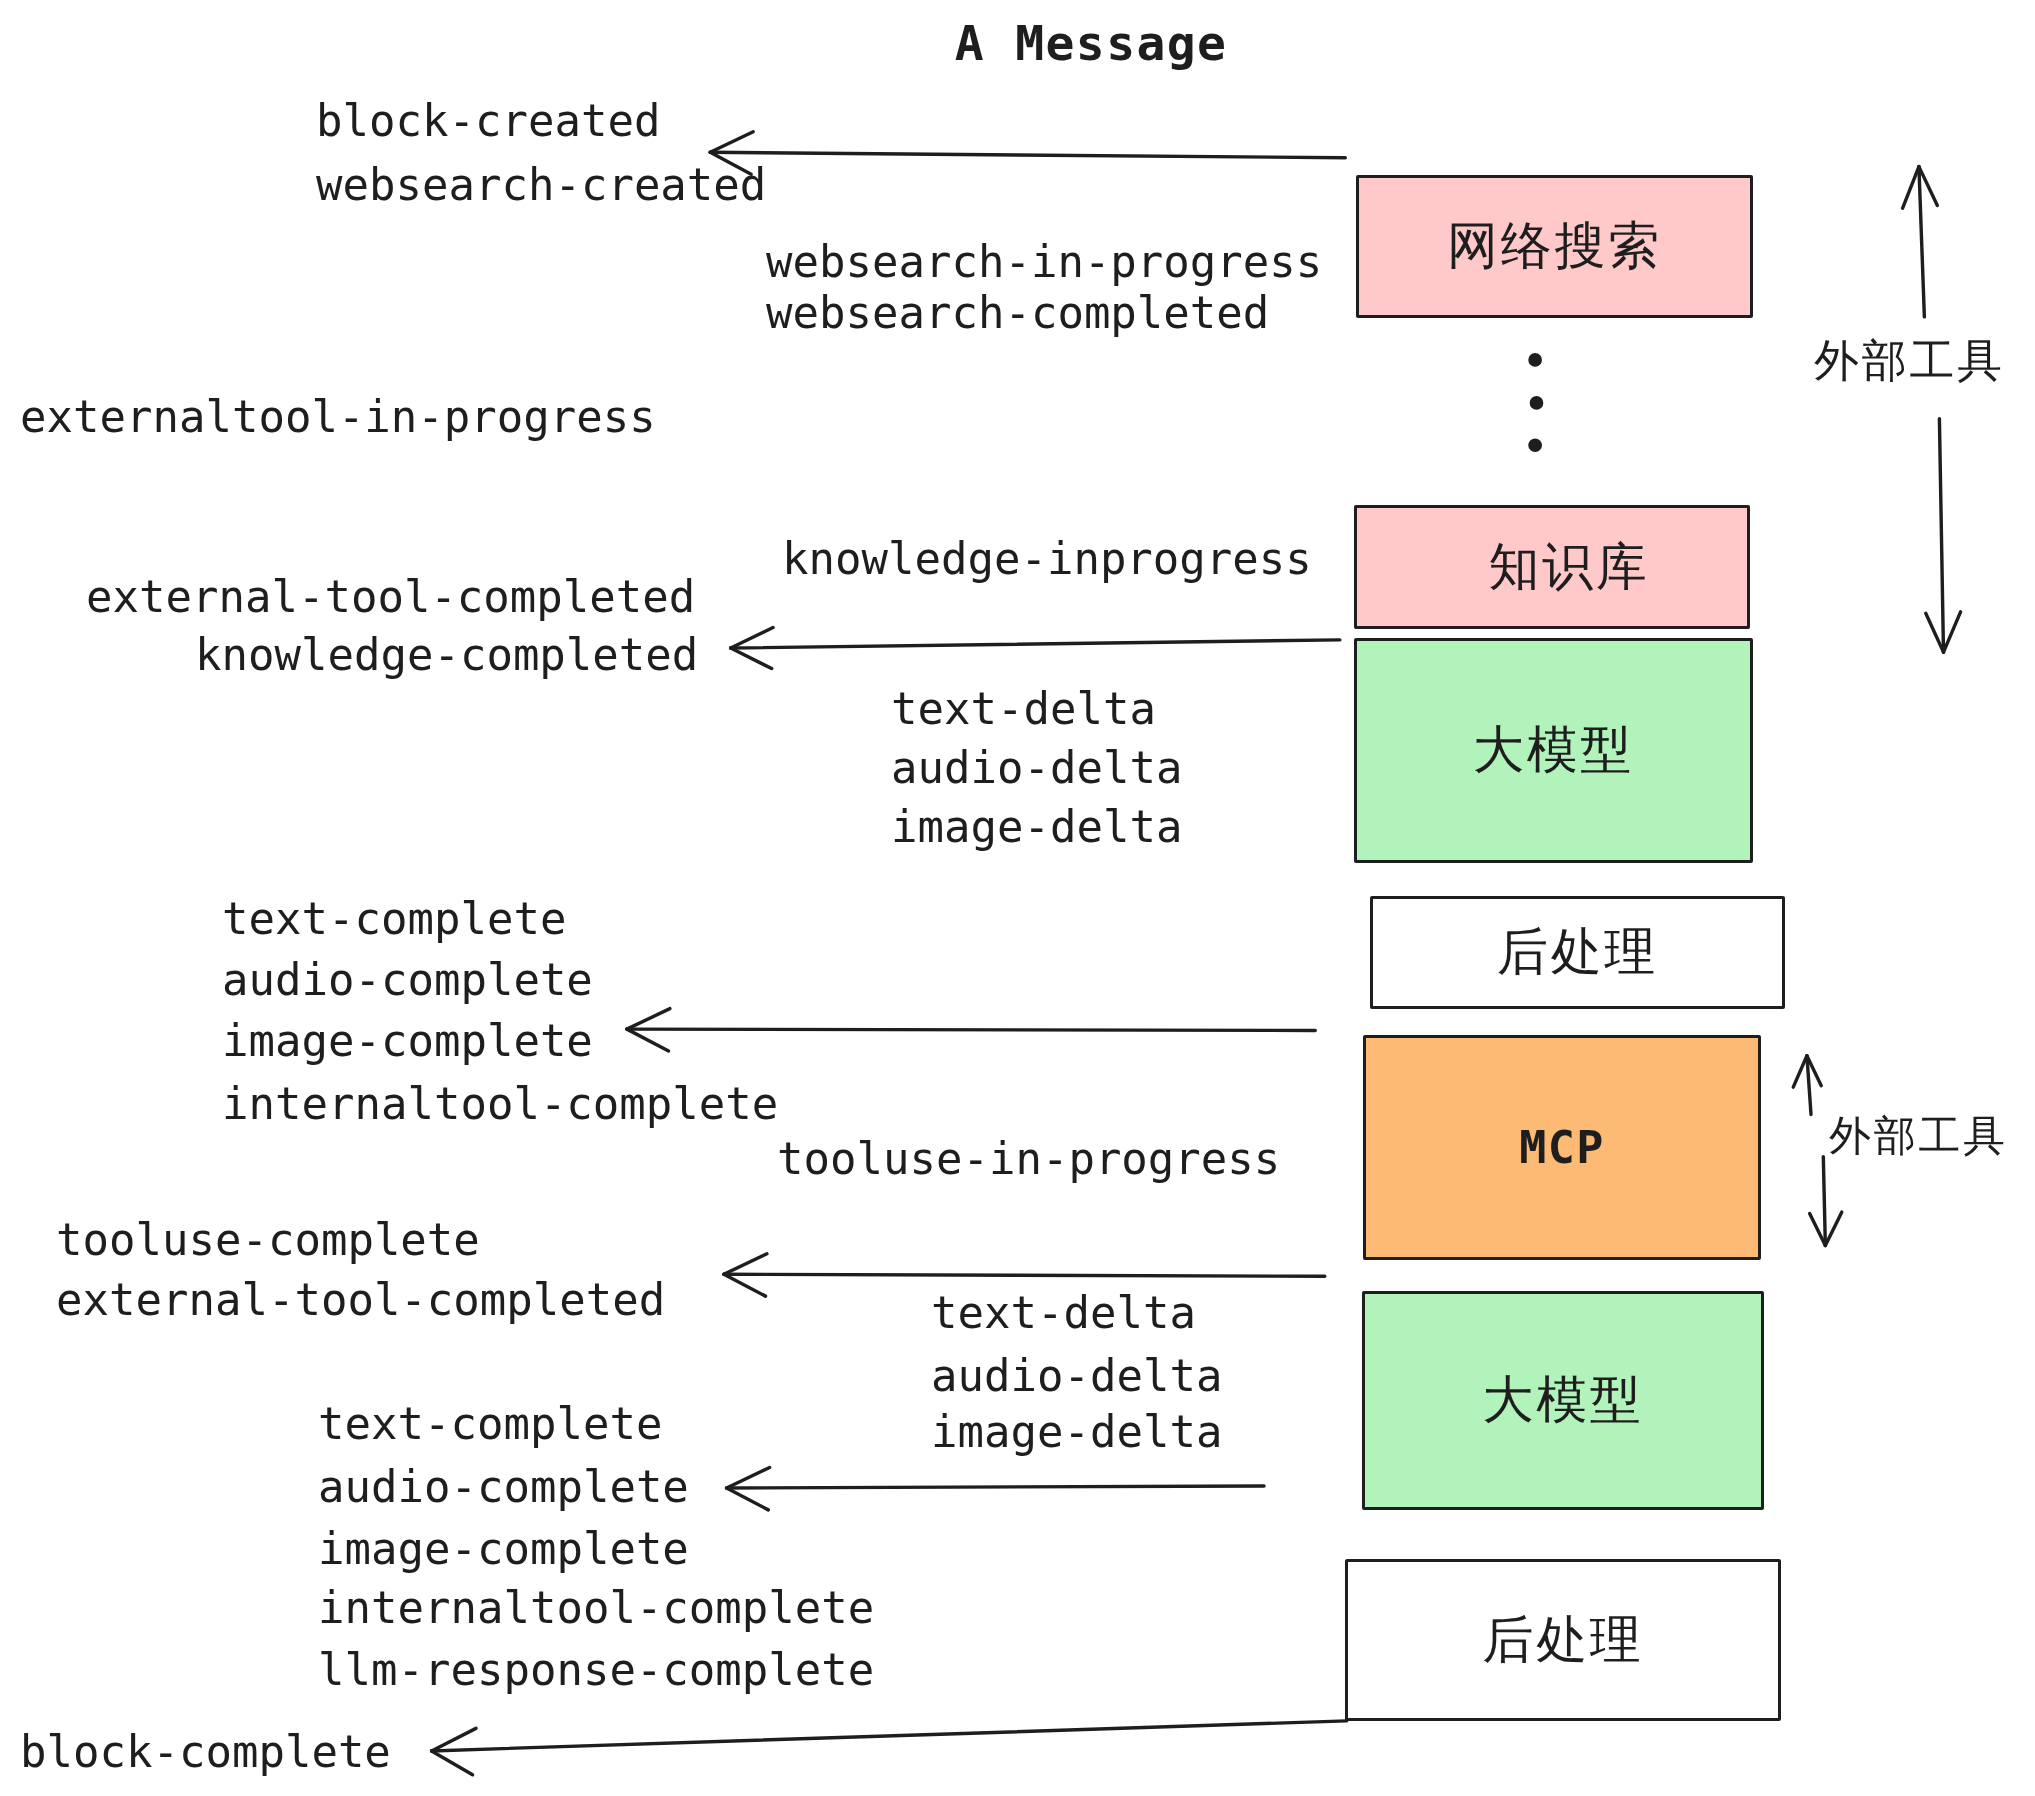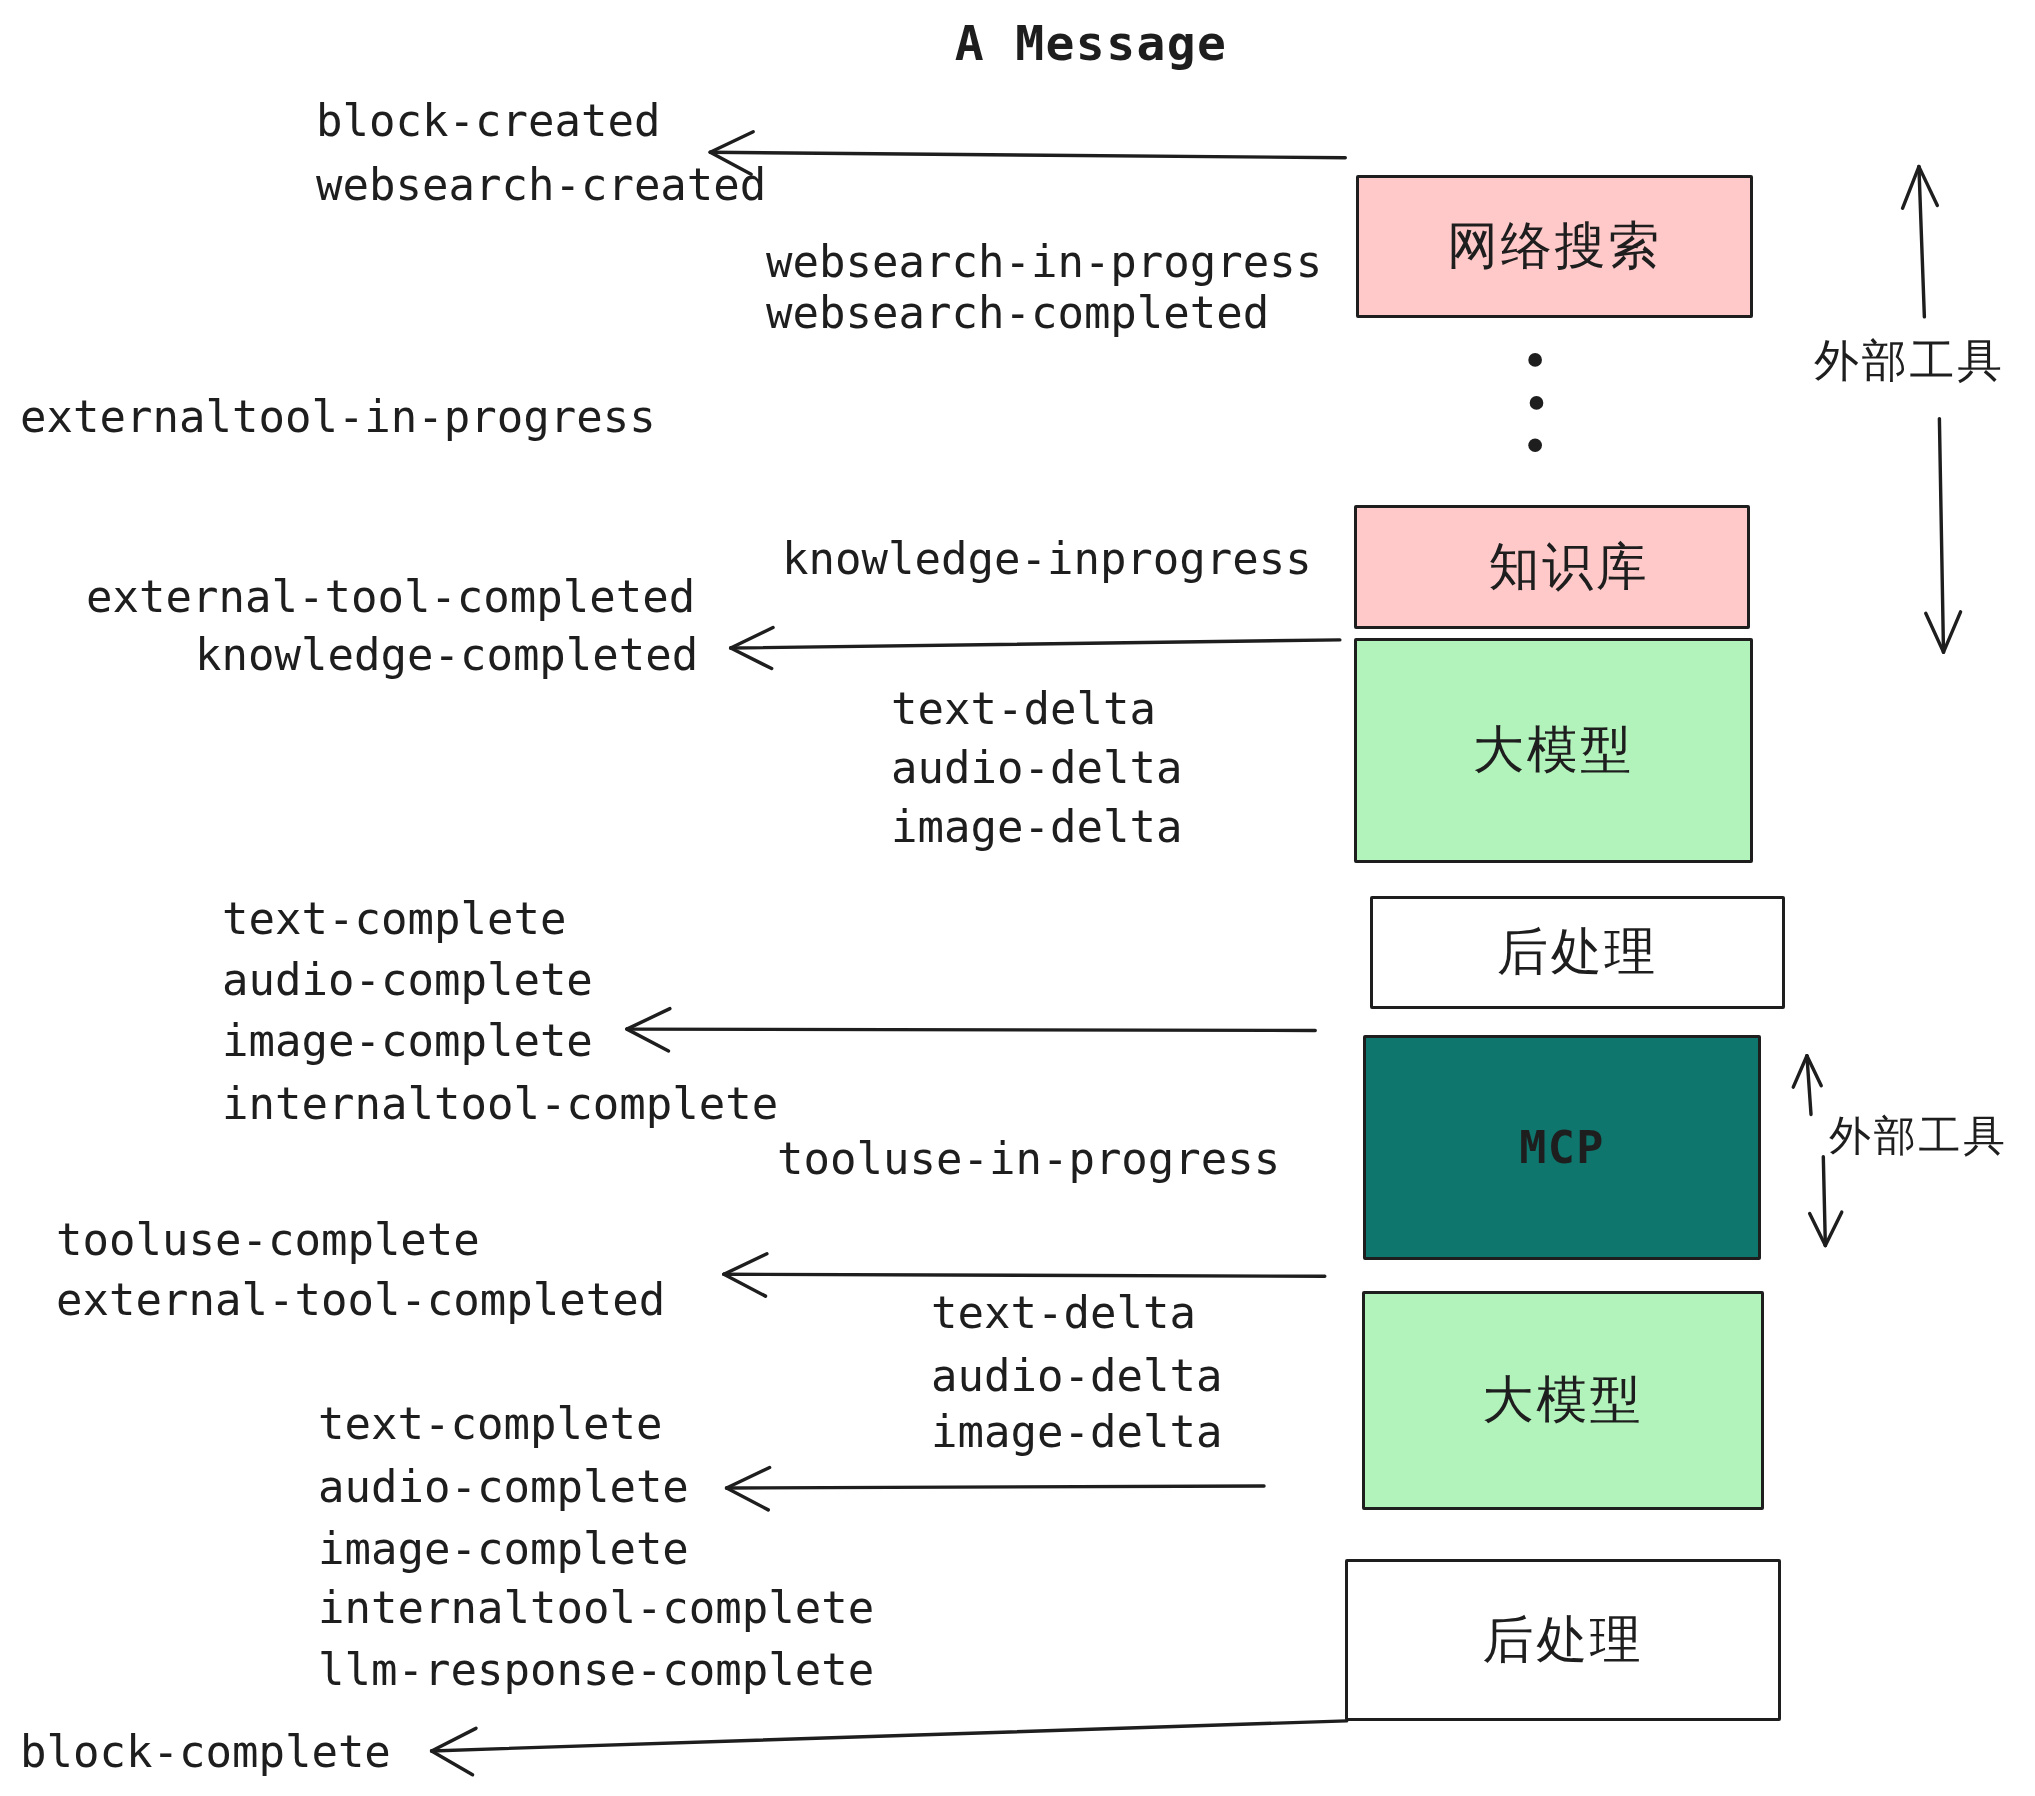--- a/index.html
+++ b/index.html
@@ -100,21 +100,21 @@
   </div>
   <div class="box" style="left: 1354px; top: 505px; width: 396px; height: 124px; background: rgb(255, 201, 201); padding-left: 34px;">
     <span class="lbl">知识库</span>
   </div>
   <div class="box" style="left: 1354px; top: 638px; width: 399px; height: 225px; background: rgb(178, 242, 187);">
     <span class="lbl">大模型</span>
   </div>
   <div class="box" style="left: 1370px; top: 896px; width: 415px; height: 113px; background: rgb(255, 255, 255);">
     <span class="lbl">后处理</span>
   </div>
-  <div class="box" style="left: 1363px; top: 1035px; width: 398px; height: 225px; background: #0f766e;">
+  <div class="box" style="left: 1363px; top: 1035px; width: 398px; height: 225px; background: #fdba74;">
     <span class="lbl mono">MCP</span>
   </div>
   <div class="box" style="left: 1362px; top: 1291px; width: 402px; height: 219px; background: rgb(178, 242, 187);">
     <span class="lbl">大模型</span>
   </div>
   <div class="box" style="left: 1345px; top: 1559px; width: 436px; height: 162px; background: rgb(255, 255, 255);">
     <span class="lbl">后处理</span>
   </div>
 
   <div class="side" style="left:1814px;top:361px;">外部工具</div>

